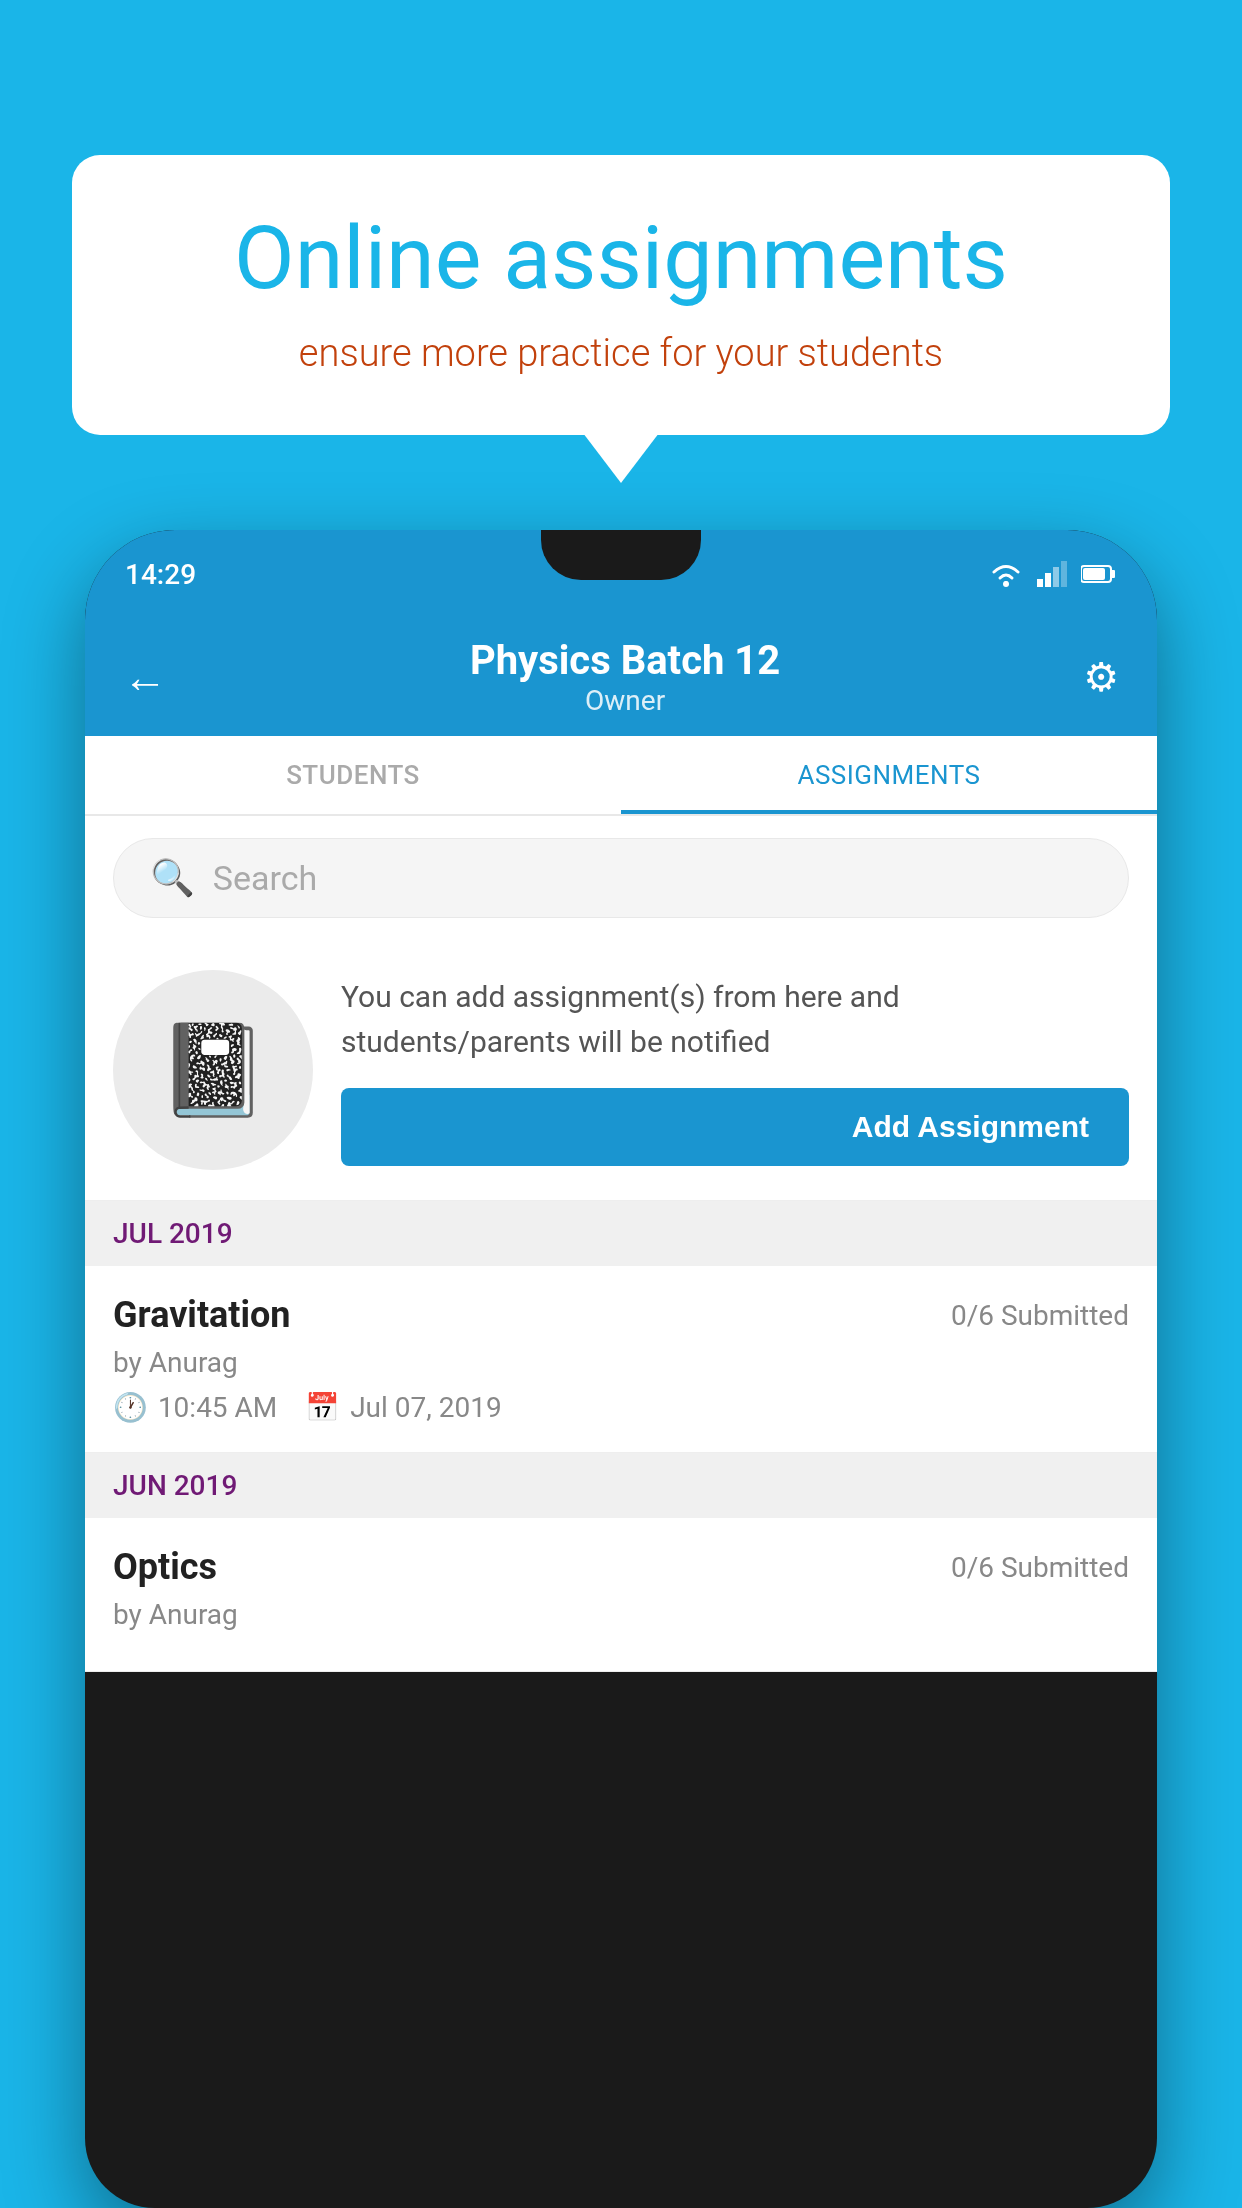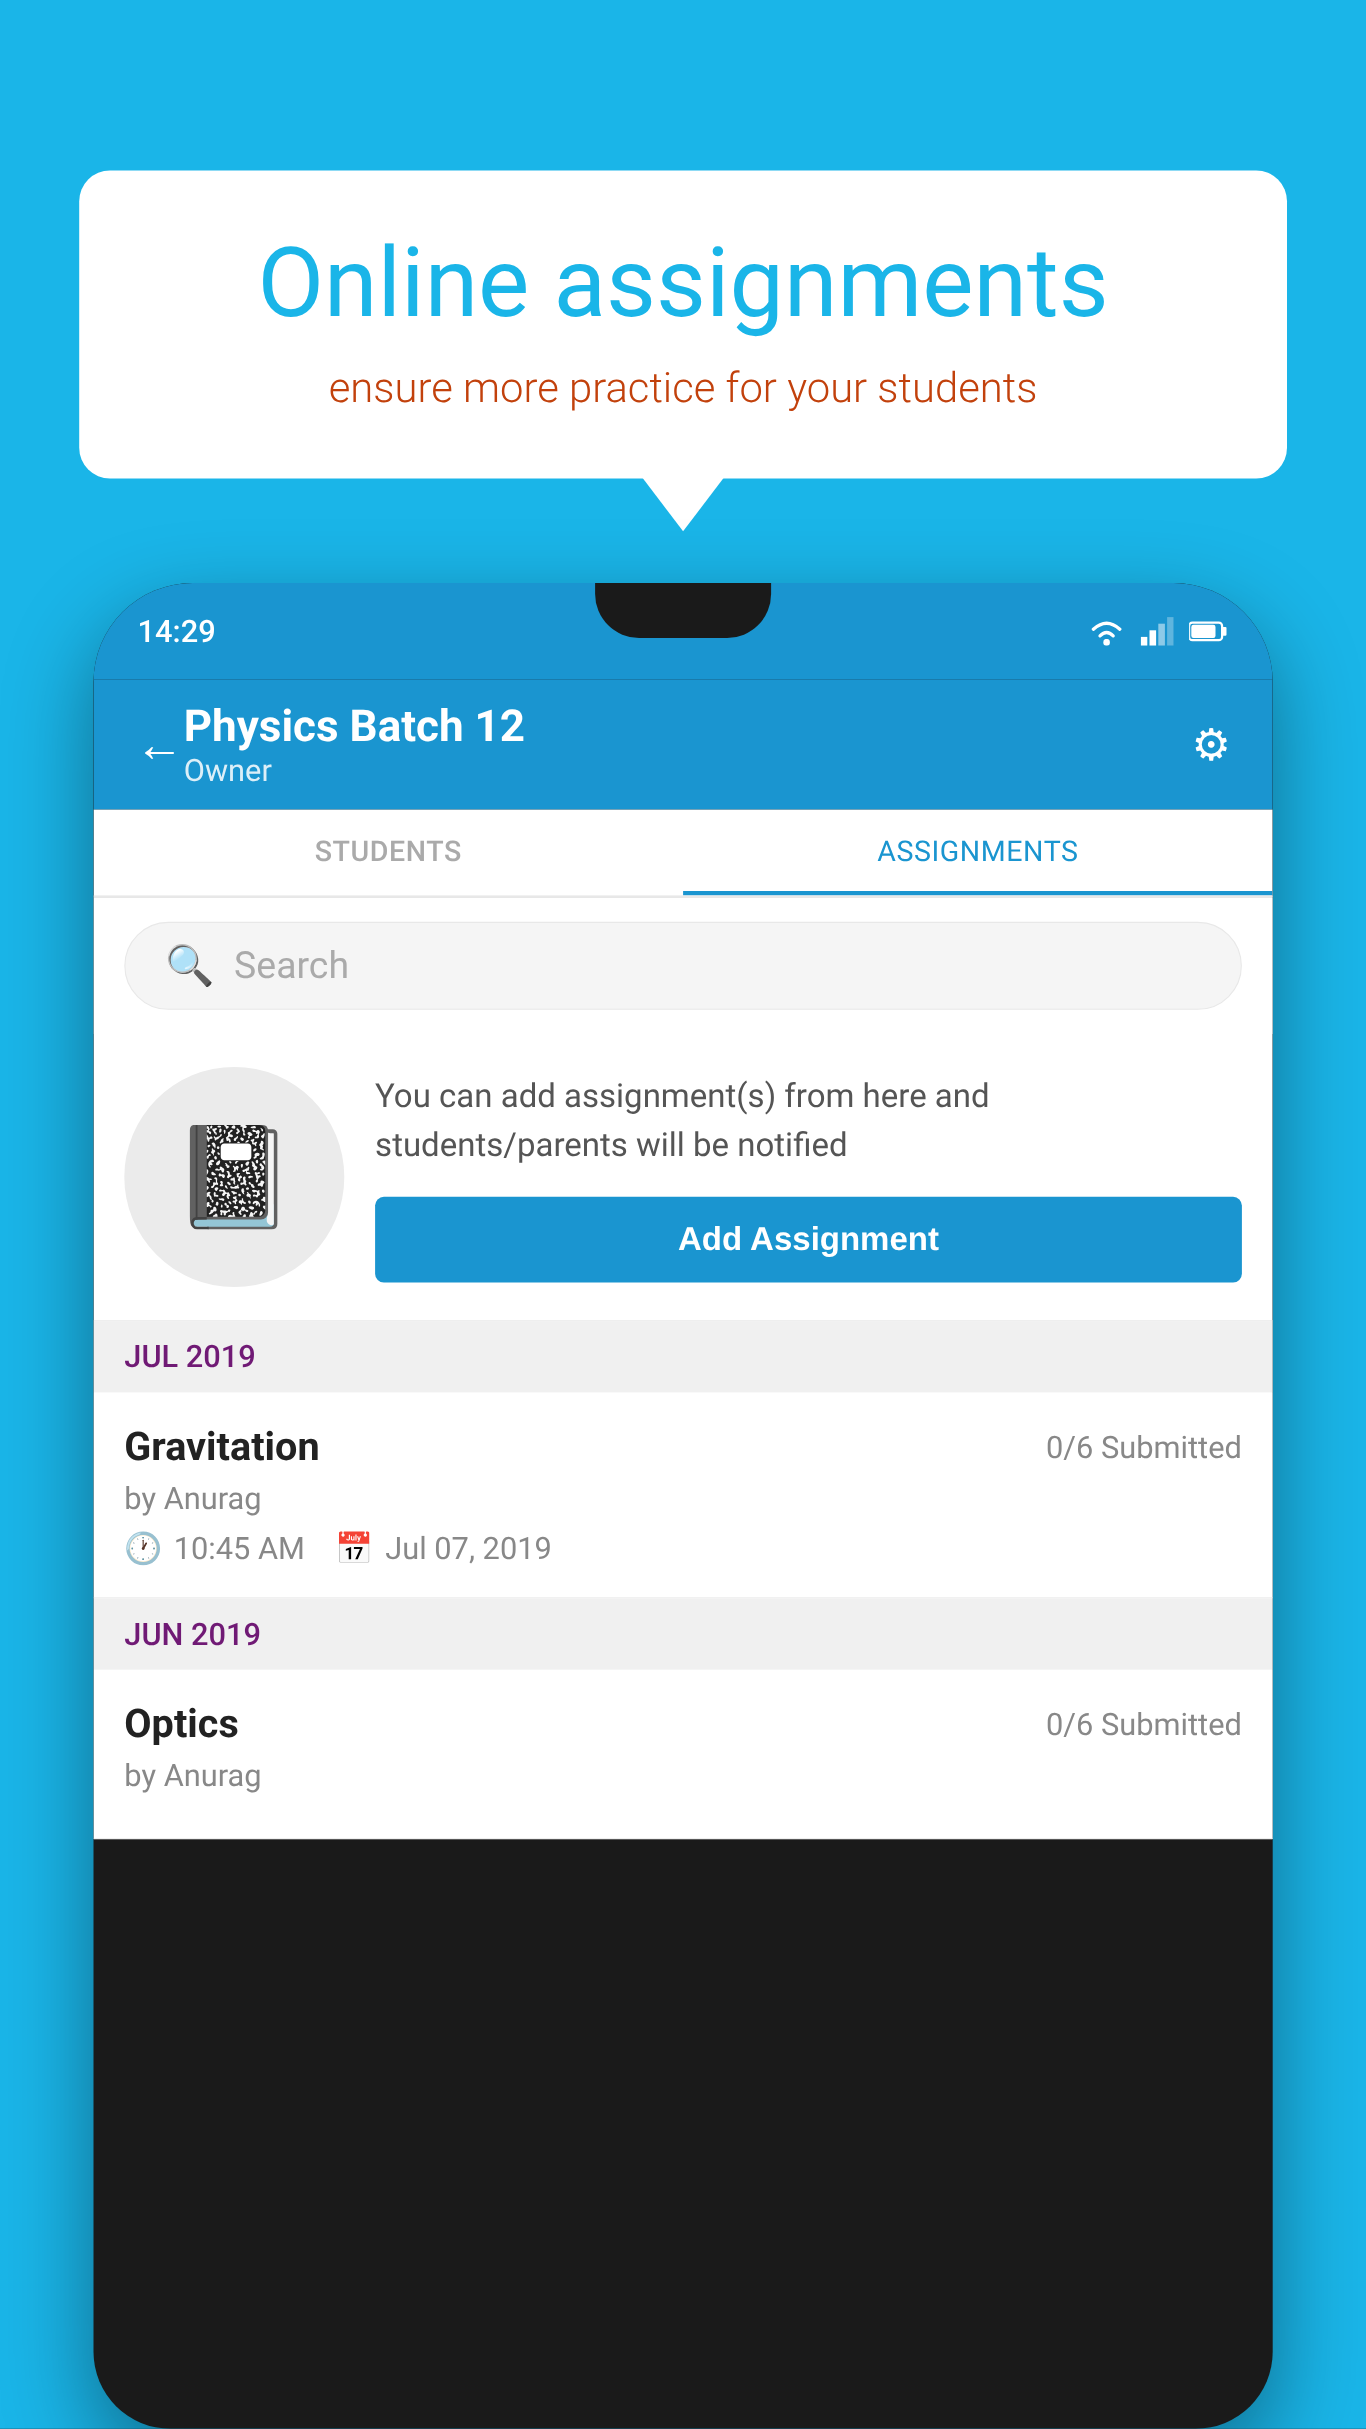--- a/index.html
+++ b/index.html
@@ -114,20 +114,21 @@
     .app-header {
       background: #1a95d0;
       height: 118px;
       display: flex;
       align-items: center;
       justify-content: space-between;
       padding: 0 38px;
     }
 
     .header-title-group {
+      text-align: center;
       flex: 1;
     }
 
     .header-title {
       color: white;
       font-size: 40px;
       font-weight: 700;
     }
 
     .header-subtitle {
@@ -257,21 +258,21 @@
     .add-assignment-btn {
       background: #1a95d0;
       color: white;
       border: none;
       border-radius: 8px;
       padding: 22px 40px;
       font-size: 30px;
       font-weight: 600;
       cursor: pointer;
       width: 100%;
-      text-align: center;
+      text-align: right;
     }
 
     
     .section-header {
       background: #f0f0f0;
       padding: 16px 28px;
       font-size: 28px;
       color: #701a75;
       font-weight: 500;
     }

